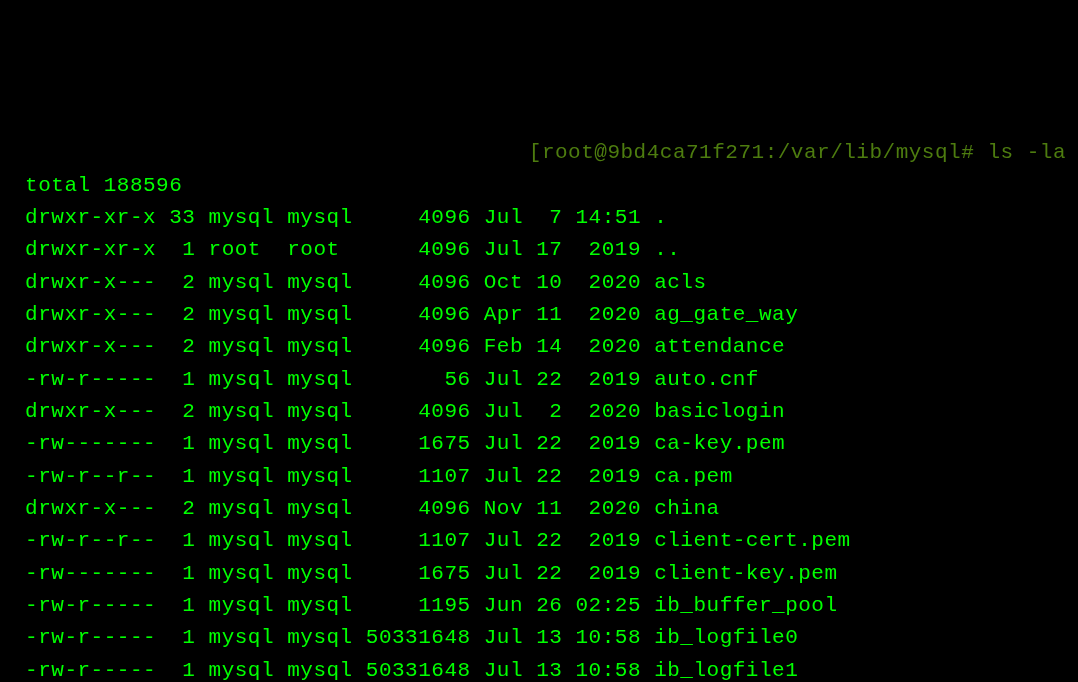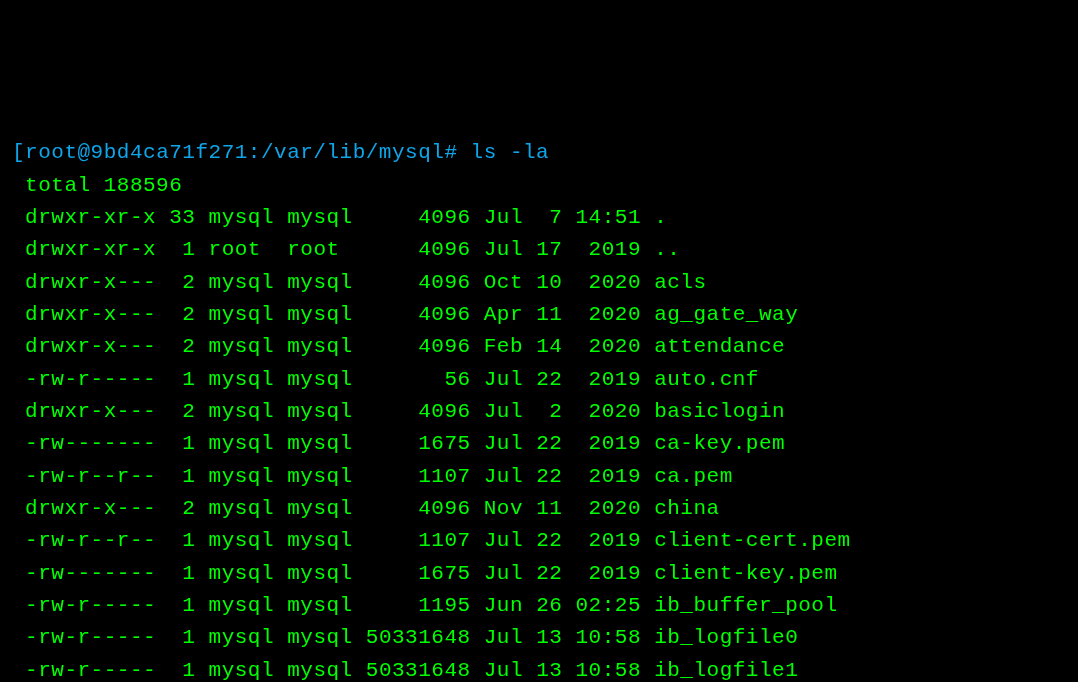--- a/index.html
+++ b/index.html
@@ -11,21 +11,22 @@
       background: #000;
       font-family: 'Menlo', 'Monaco', 'Courier New', monospace;
       font-size: 21px;
       line-height: 1.54;
       color: #00ff00;
       padding: 8px 12px;
       white-space: pre;
       letter-spacing: 0.5px;
     }
     .prompt-line {
-      color: #0ea5e9;
+      color: #4d7c0f;
+      text-align: right;
     }
     .row {
       display: block;
       position: relative;
     }
   </style>
 </head>
 <body>
 
 

